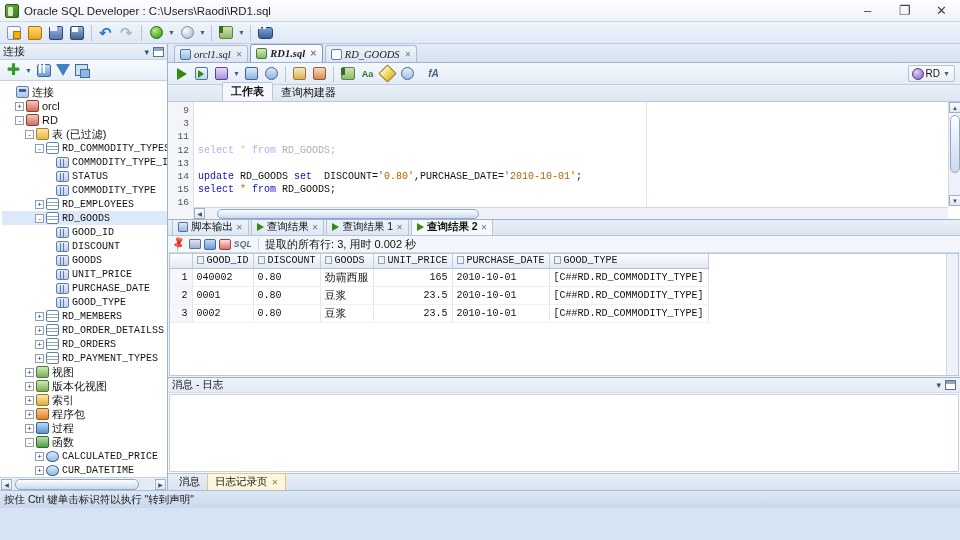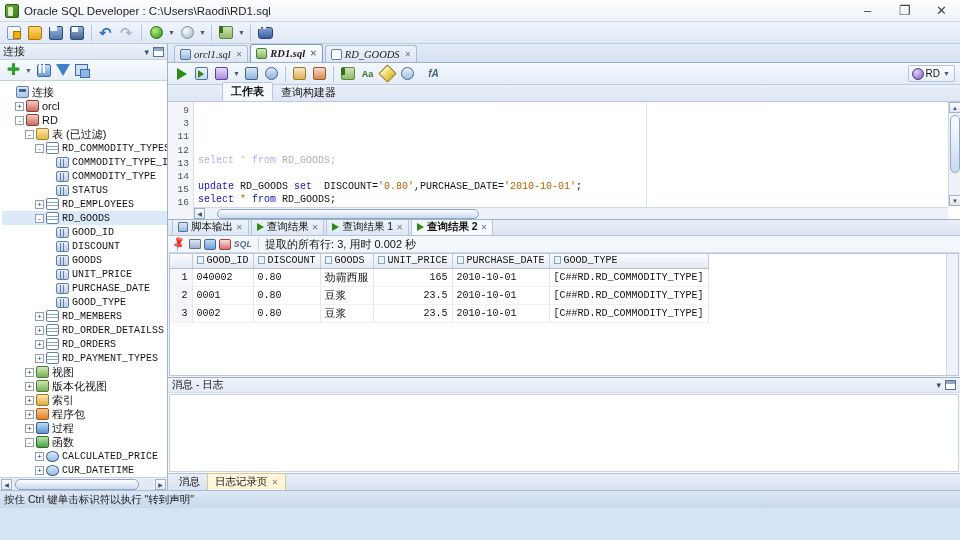--- a/index.html
+++ b/index.html
@@ -263,21 +263,21 @@
     overflow:hidden;
   }
   .gutter {
     width: 26px; flex:0 0 26px; background:#f3f5f9;
     border-right:1px solid #d9e0ea; padding-top:2px;
     text-align:right;
   }
   .gnum { font-family:"Liberation Mono","DejaVu Sans Mono",monospace;
           font-size:9.5px; color:#4a5566; line-height:13.2px; padding-right:4px; }
   .code {
-    flex:1 1 auto; position:relative; padding-top:12px; overflow:hidden;
+    flex:1 1 auto; position:relative; padding-top:2px; overflow:hidden;
     font-family:"Liberation Mono","DejaVu Sans Mono",monospace;
     font-size:10px; line-height:13.2px; color:#111; white-space:pre;
   }
   .cline { height:13.2px; padding-left:4px; position:relative; }
   .kw { color:#1010c0; }
   .str { color:#b06000; }
   .op  { color:#c07000; }
   .margin-line{ position:absolute; left:452px; top:0; bottom:0; width:1px; background:#dfe4ec; }
   .code-vscroll{ position:absolute; right:0; top:0; bottom:13px; width:12px;
                  background:#eef2f8; border-left:1px solid #cfd9e6; }
@@ -480,26 +480,26 @@
             <span class="tlabel mono">RD_COMMODITY_TYPES</span>
           </div>
           <div class="tnode" style="padding-left: 43px;">
             <span class="exp none"></span>
             <span class="ti ti-col"></span>
             <span class="tlabel mono">COMMODITY_TYPE_ID</span>
           </div>
           <div class="tnode" style="padding-left: 43px;">
             <span class="exp none"></span>
             <span class="ti ti-col"></span>
+            <span class="tlabel mono">STATUS</span>
+          </div>
+          <div class="tnode" style="padding-left: 43px;">
+            <span class="exp none"></span>
+            <span class="ti ti-col"></span>
             <span class="tlabel mono">COMMODITY_TYPE</span>
-          </div>
-          <div class="tnode" style="padding-left: 43px;">
-            <span class="exp none"></span>
-            <span class="ti ti-col"></span>
-            <span class="tlabel mono">STATUS</span>
           </div>
           <div class="tnode" style="padding-left: 33px;">
             <span class="exp">+</span>
             <span class="ti ti-table"></span>
             <span class="tlabel mono">RD_EMPLOYEES</span>
           </div>
           <div class="tnode" style="padding-left: 33px; background: rgb(220, 233, 248);">
             <span class="exp">-</span>
             <span class="ti ti-table"></span>
             <span class="tlabel mono">RD_GOODS</span>

